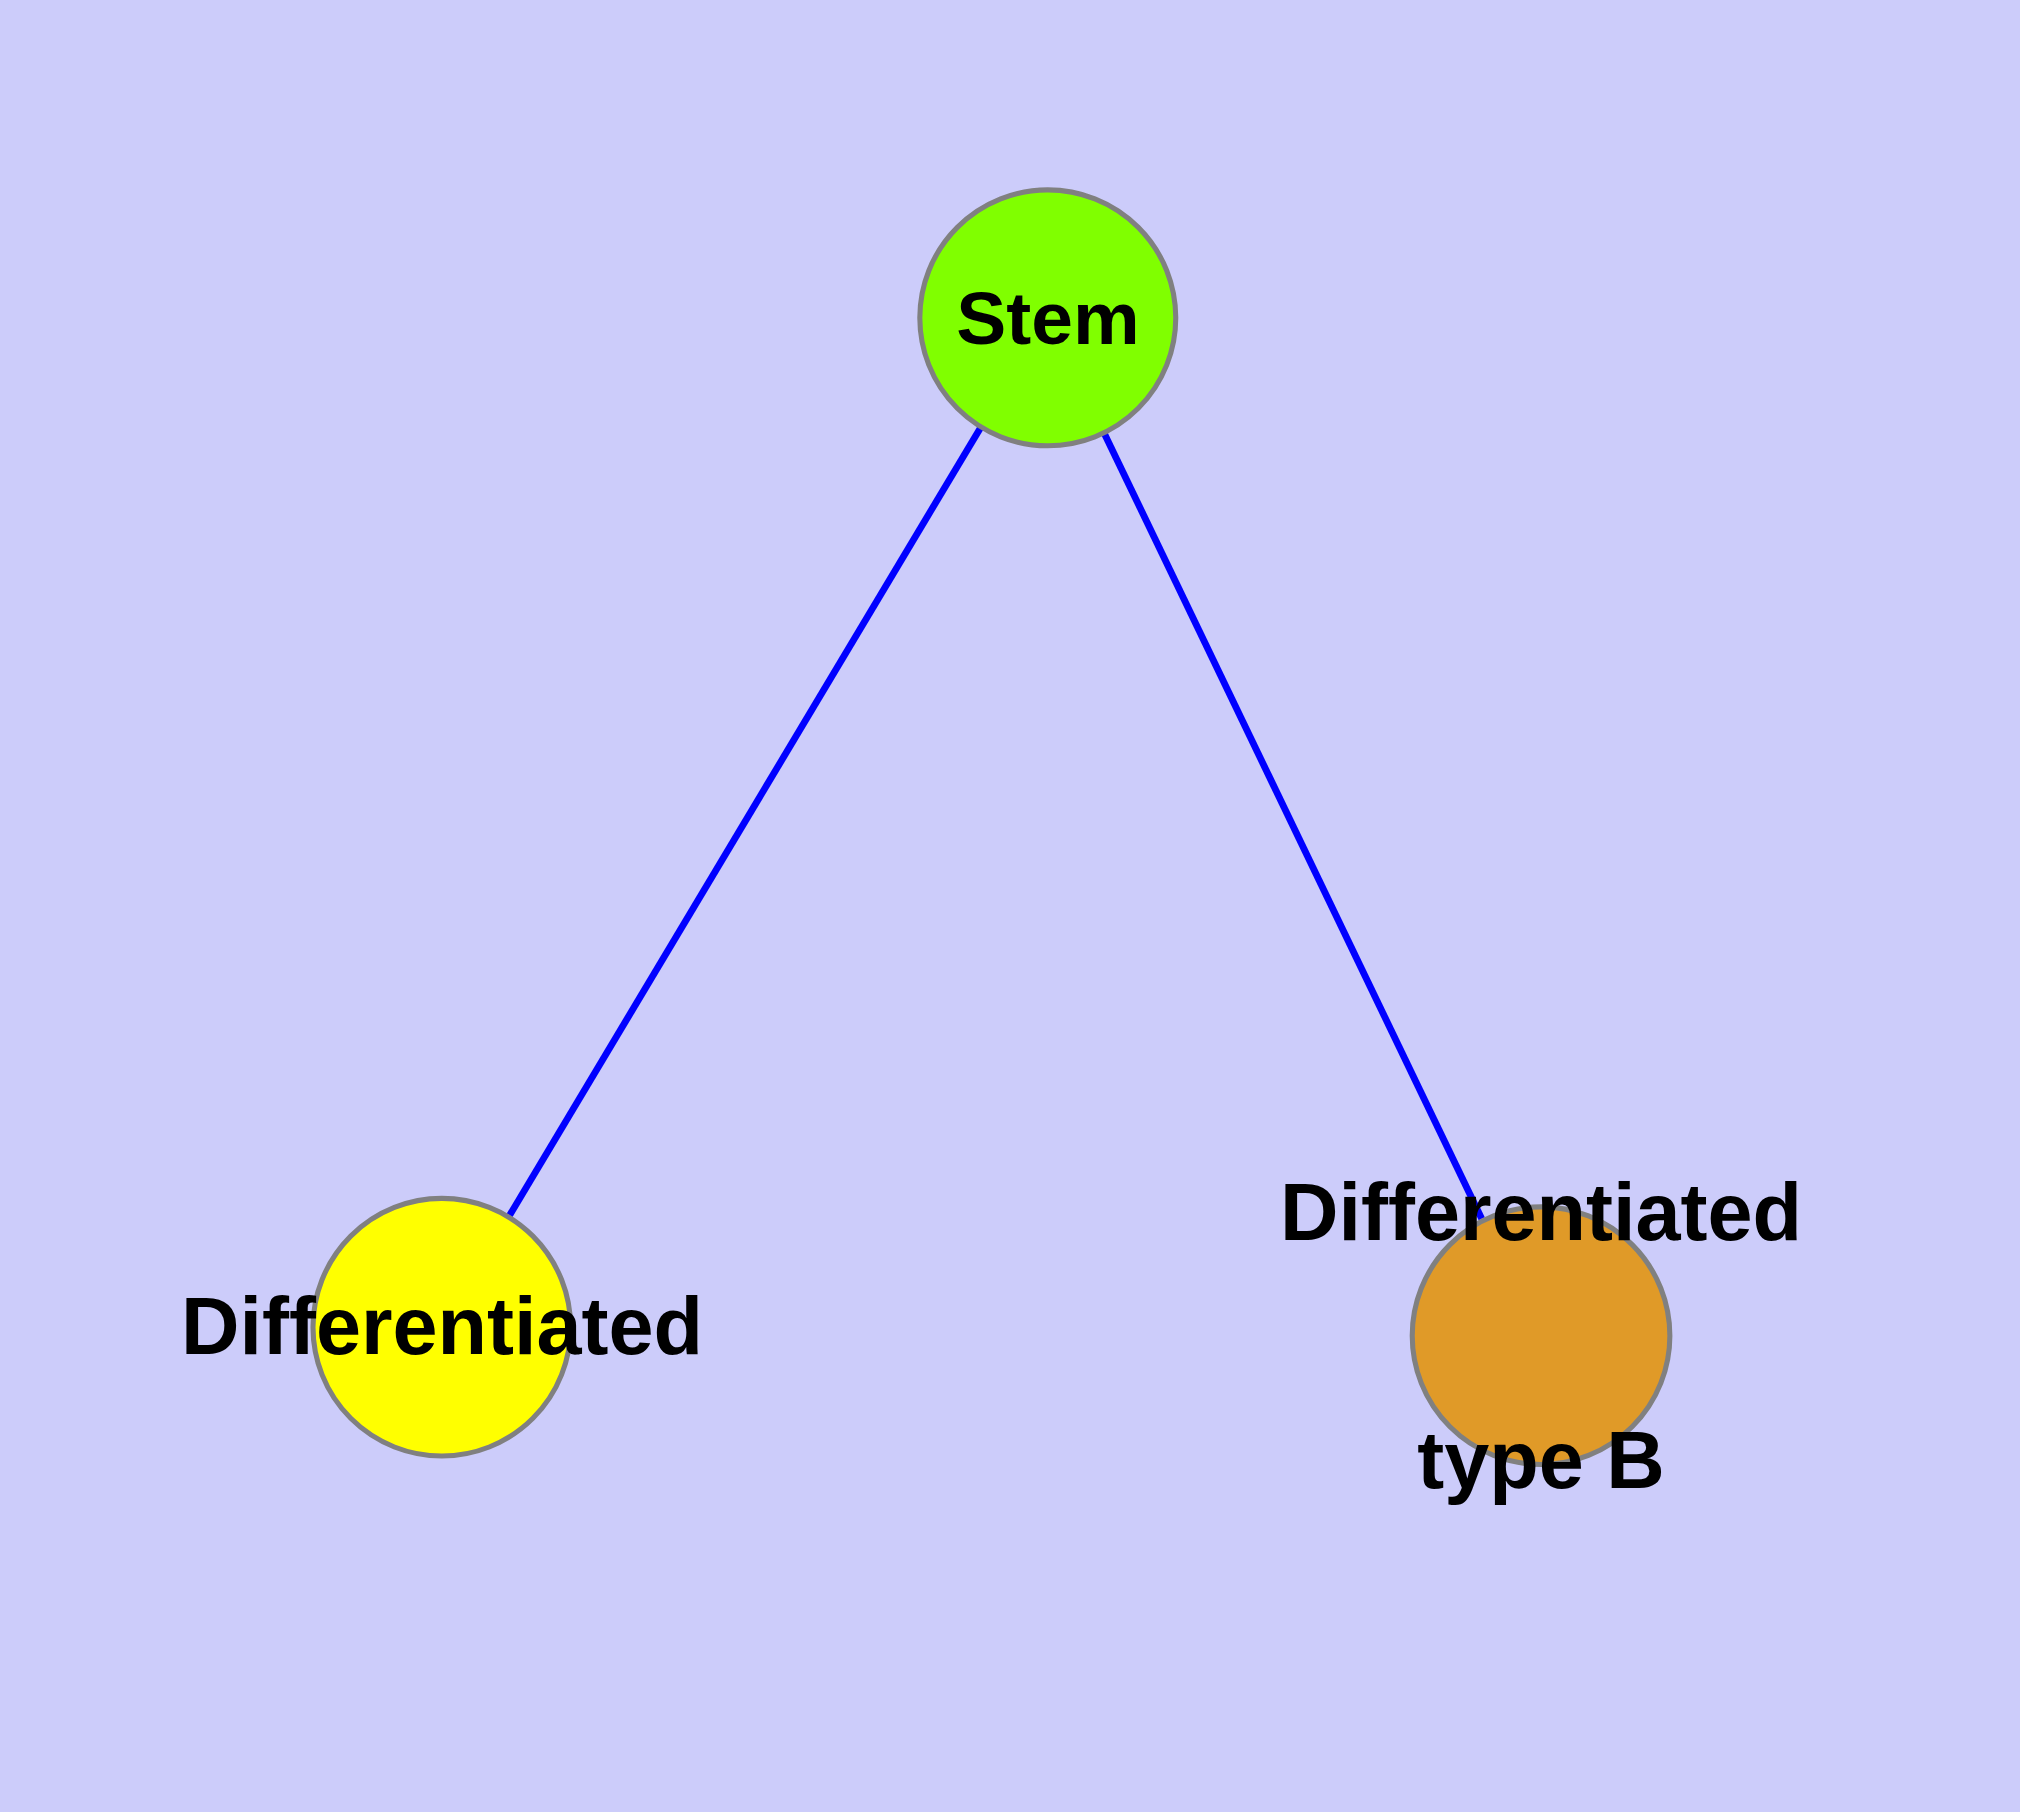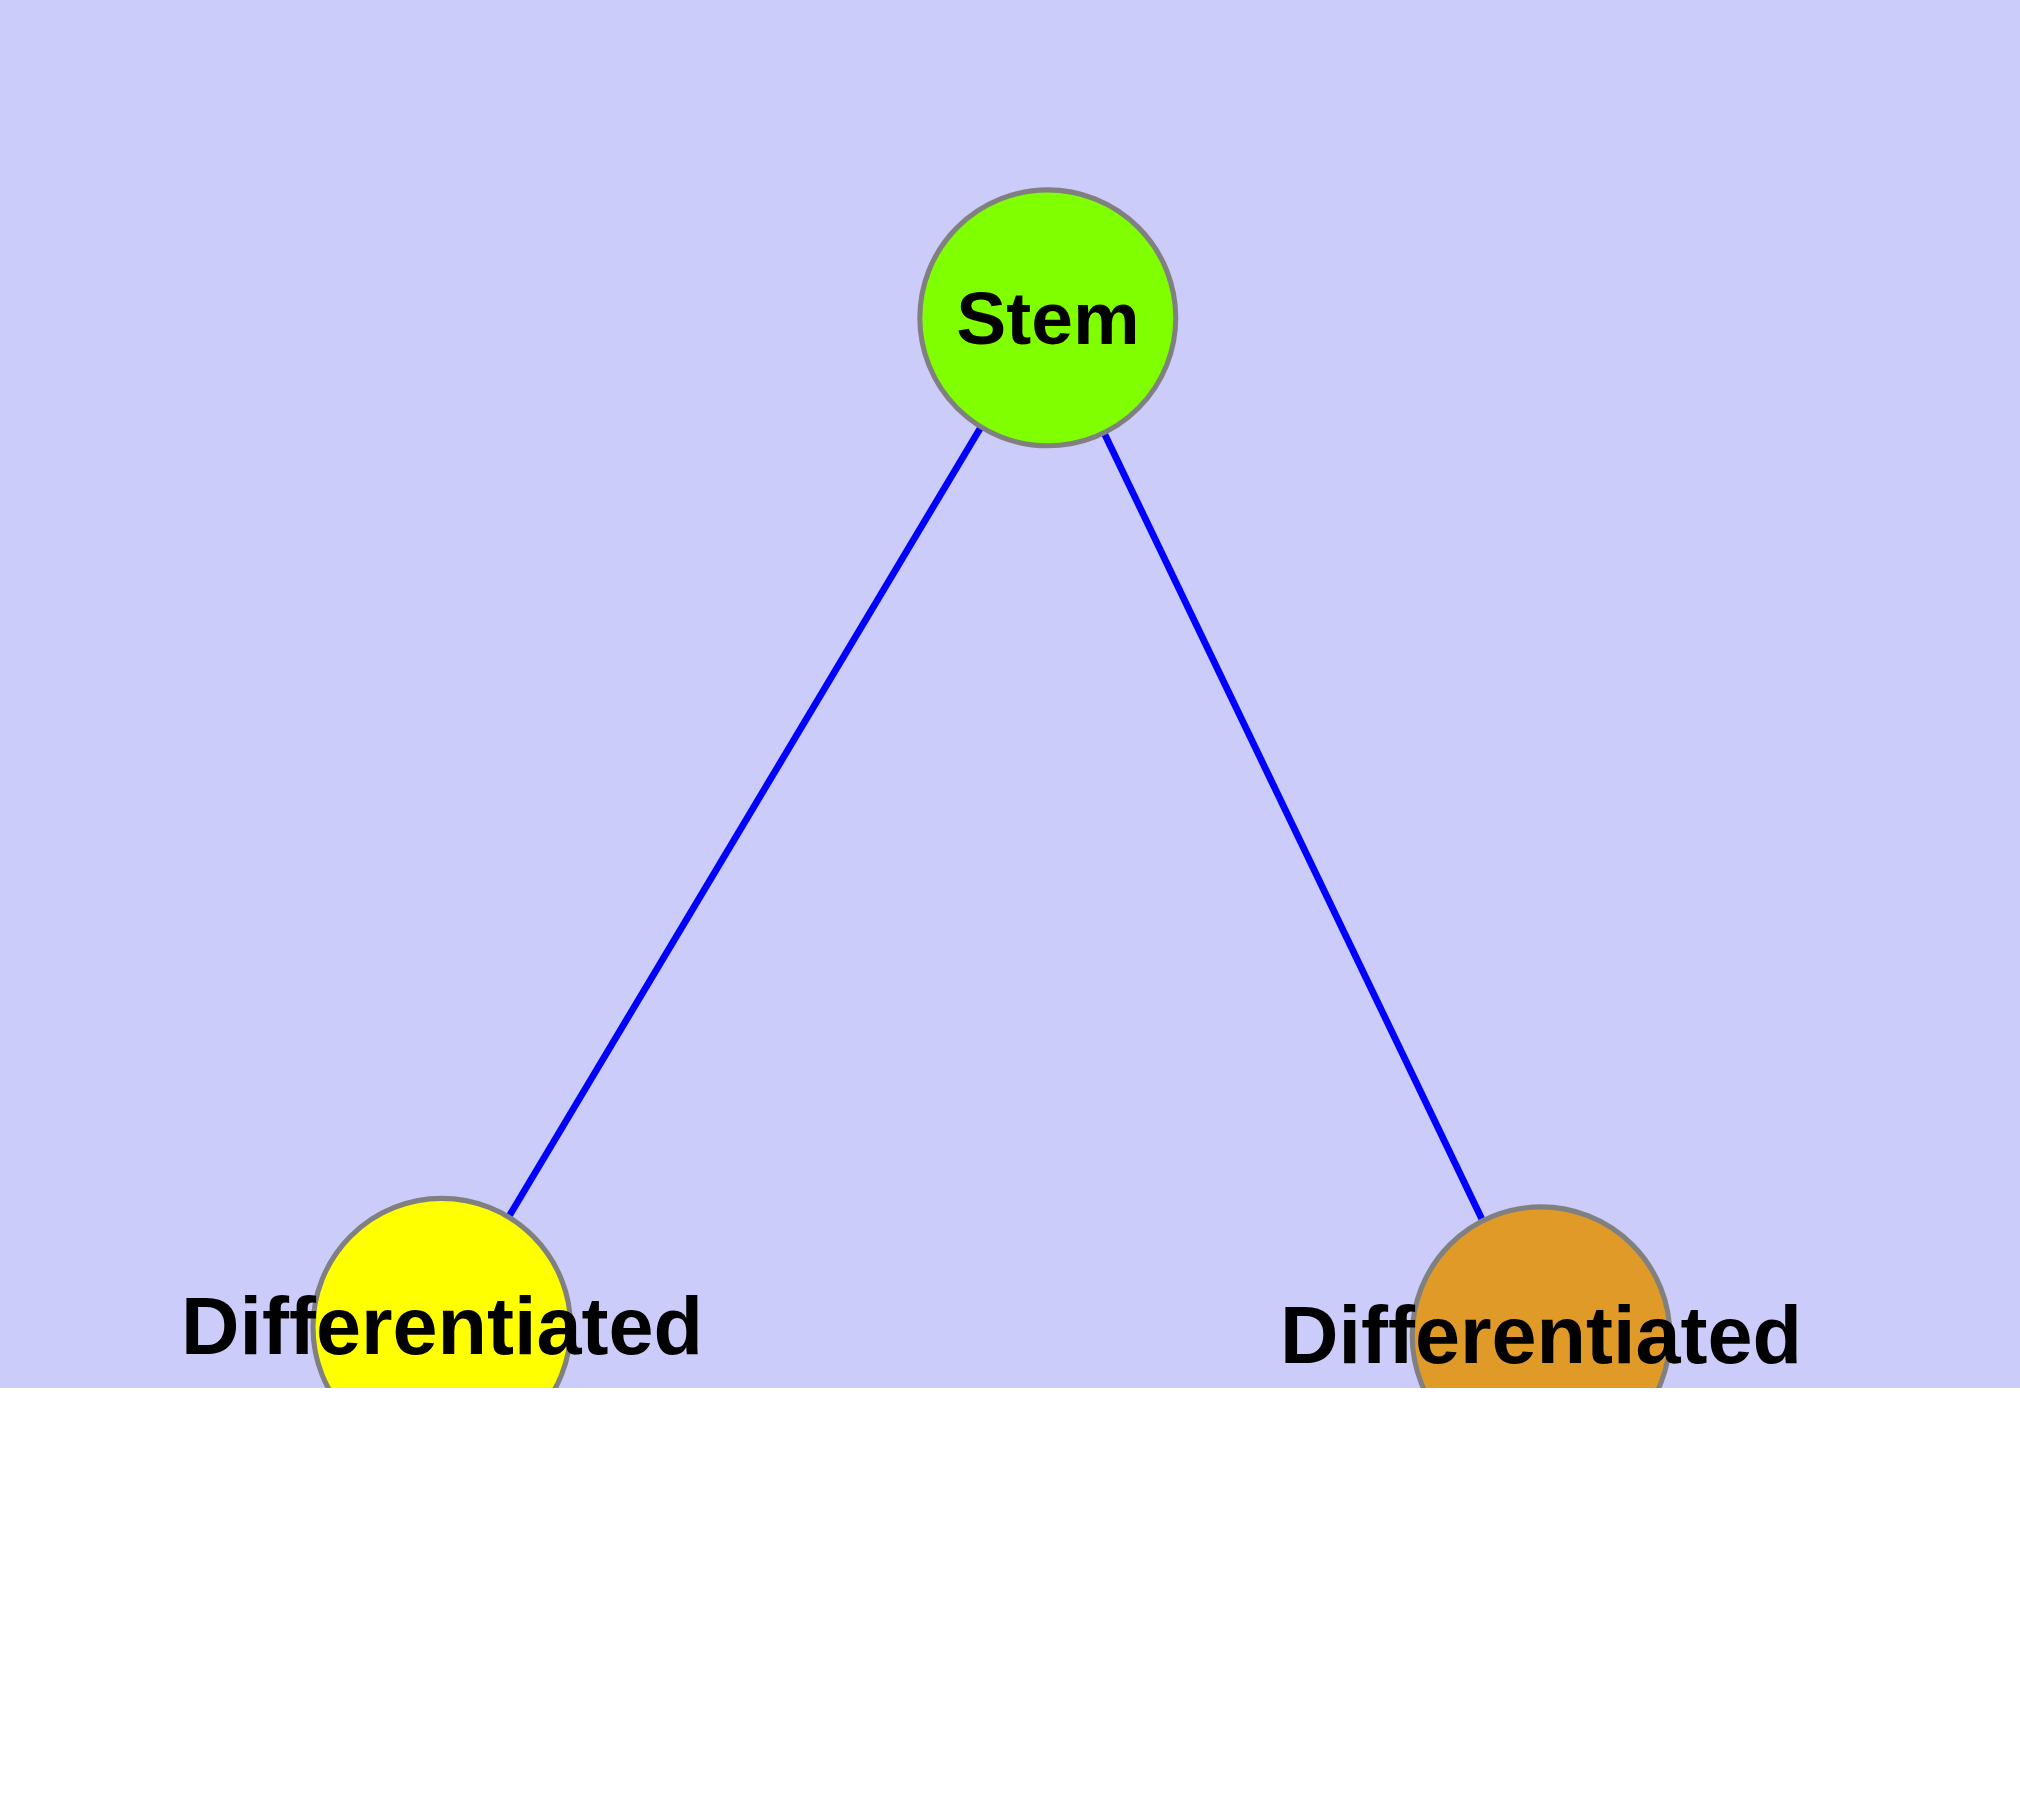--- a/index.html
+++ b/index.html
@@ -54,21 +54,21 @@
   #label-diff-b {
     font-size: 81px;
     left: 1541px;
     top: 1336px;
     transform: translate(-50%, -50%);
   }
 </style>
 </head>
 <body>
 
-<div id="stage" style="width: 2021px; height: 1388px;">
+<div id="stage" style="width: 2021px; height: 1812px;">
 
   <div id="canvas-bg" style="background: rgb(204, 204, 250); width: 2021px; height: 1812px;"></div>
 
   <svg id="graph-svg" viewBox="0 0 2384 2138" style="width: 2021px; height: 1812px;">
     <g>
       <line stroke-linecap="butt" x1="1157" y1="504" x2="601" y2="1434" stroke="#0000ff" stroke-width="8"></line>
       <line stroke-linecap="butt" x1="1303" y1="512" x2="1748" y2="1438" stroke="#0000ff" stroke-width="8"></line>
     </g>
     <g>
       <circle cx="521" cy="1566" r="152" fill="#ffff00" stroke="#808080" stroke-width="6"></circle>
@@ -80,16 +80,17 @@
   <div class="node-label" id="label-stem" style="color: rgb(0, 0, 0);">
     <div>Stem</div>
   </div>
 
   <div class="node-label" id="label-diff-a" style="color: rgb(0, 0, 0);">
     <div>Differentiated</div>
   </div>
 
   <div class="node-label" id="label-diff-b" style="color: rgb(0, 0, 0);">
     <div>Differentiated</div>
+    <div>type B</div>
   </div>
 
 </div>
 
 
 </body></html>

